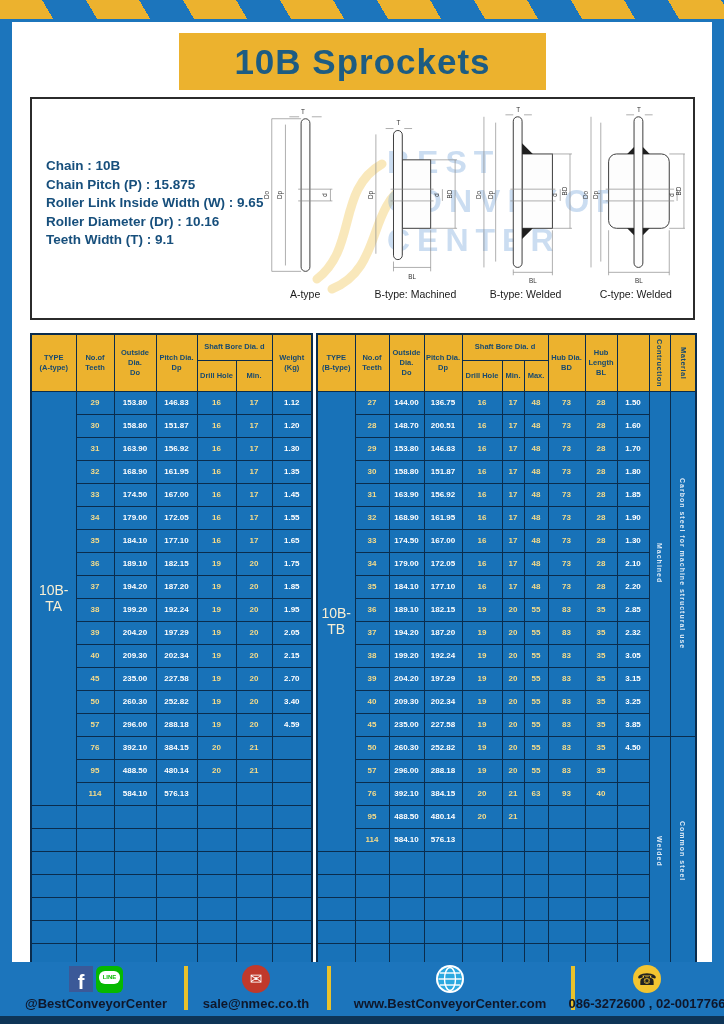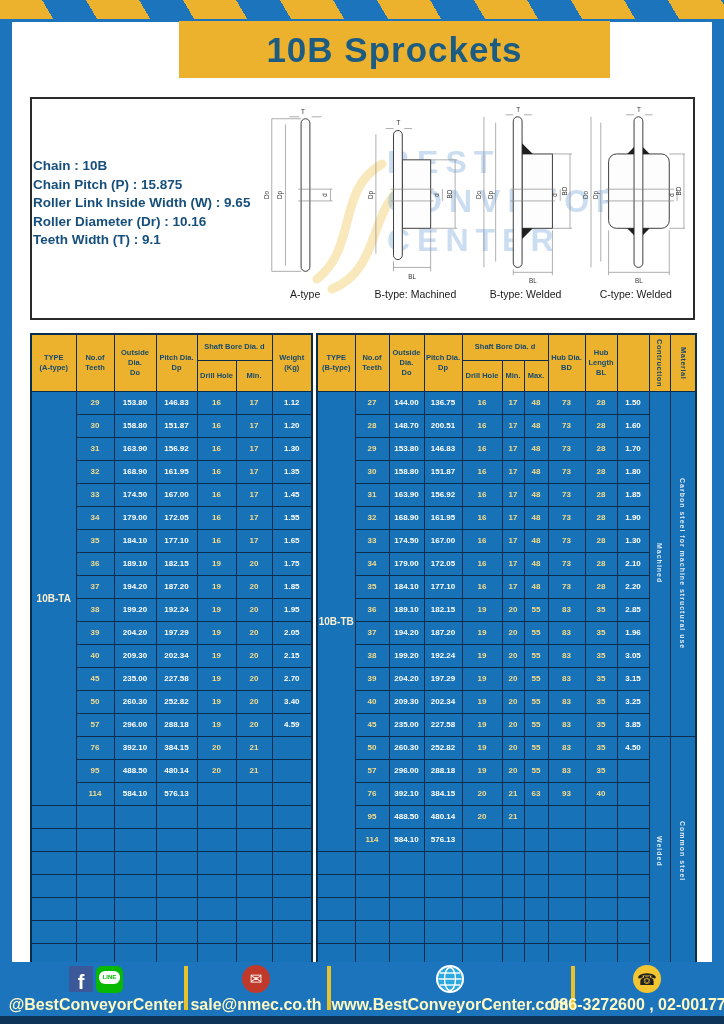--- a/index.html
+++ b/index.html
@@ -4,30 +4,30 @@
 <style>
   html,body{margin:0;padding:0;background:#e8e8e8;}
   #page{position:relative;width:724px;height:1024px;background:#1C75BC;overflow:hidden;
         font-family:"Liberation Sans",sans-serif;}
   
   .hazard{position:absolute;left:0;top:0;width:724px;height:19px;
     background:repeating-linear-gradient(60deg,#ECB22E 0 46px,#1C75BC 46px 84px);}
   
   .sheet{position:absolute;left:12px;top:22px;width:700px;height:940px;background:#ffffff;}
   
-  .banner{position:absolute;left:179px;top:21px;width:431px;height:57px;background:#ECB22E;
+  .banner{position:absolute;left:179px;top:33px;width:367px;height:57px;background:#ECB22E;
     display:flex;align-items:center;justify-content:center;}
   .banner h1{margin:0;font-size:35px;font-weight:bold;color:#1D5C82;letter-spacing:1px;}
   
   .specs-box{position:absolute;left:30px;top:97px;width:661px;height:219px;border:2px solid #2b2b2b;
     background:#fff;overflow:hidden;}
   .watermark{position:absolute;left:355px;top:44px;line-height:39px;font-weight:800;
     font-size:32px;letter-spacing:7px;color:rgba(130,175,222,0.42);white-space:nowrap;}
   .wm-swirl{position:absolute;left:255px;top:30px;opacity:.45;}
-  .specs-text{position:absolute;left:1px;top:58px;color:#174F7C;font-weight:bold;
+  .specs-text{position:absolute;left:14px;top:58px;color:#174F7C;font-weight:bold;
     font-size:13.5px;line-height:18.5px;white-space:nowrap;}
   .drawings{position:absolute;left:218px;top:8px;width:441px;height:206px;display:flex;}
   .drawing{flex:1;display:flex;flex-direction:column;align-items:center;}
   .drawing svg{display:block;}
   .caption{font-size:10.5px;color:#1a1a1a;margin-top:1px;}
   .dim{stroke:#8a8a8a;stroke-width:0.7;fill:none;}
   .part{fill:#fdfdfd;stroke:#3a3a3a;stroke-width:1;}
   .weld{fill:#1f1f1f;}
   .dtx{font-size:6.5px;fill:#333;font-family:"Liberation Sans",sans-serif;}
   
@@ -35,31 +35,31 @@
     background:#1872B8;}
   #table-a{left:30px;width:281px;}
   #table-b{left:316px;width:379px;}
   th,td{border:1px solid #0A2C4D;padding:0;text-align:center;overflow:hidden;}
   table{border:2px solid #0A2C4D;}
   thead th{background:#ECB22E;color:#17496F;font-size:7.5px;font-weight:bold;
     white-space:pre-line;line-height:1.3;}
   .h1r{height:26px;} .h2r{height:31px;}
   tbody td{height:22px;font-size:8px;font-weight:bold;}
   .c-y{color:#F6DC8A;} .c-w{color:#FFFFFF;}
-  .type-cell{color:#F8EFD4;font-size:10px;font-weight:bold;}
+  .type-cell{color:#F8EFD4;font-size:14px;font-weight:normal;}
   .vth{writing-mode:vertical-rl;font-size:7.5px;letter-spacing:.5px;padding:2px 0;}
   .vcell{writing-mode:vertical-rl;color:#DCE9F5;font-size:7px;font-weight:bold;
     letter-spacing:1px;}
   
   .footer{position:absolute;left:0;top:962px;width:724px;height:54px;background:#1C75BC;}
   .bottom-strip{position:absolute;left:0;top:1016px;width:724px;height:8px;background:#0E3557;}
   .fsep{position:absolute;top:4px;width:4px;height:44px;background:#E8C22C;}
   .fcell{position:absolute;top:2px;display:flex;flex-direction:column;align-items:center;}
   .ficons{display:flex;align-items:center;gap:3px;height:30px;margin-bottom:2px;}
-  .flabel{color:#fef9c3;font-weight:bold;font-size:16px;white-space:nowrap;}
+  .flabel{color:#0f172a;font-weight:bold;font-size:13px;white-space:nowrap;}
   .fb{width:24px;height:26px;background:#3B5998;color:#fff;font-weight:bold;font-size:20px;
     display:flex;align-items:flex-end;justify-content:center;line-height:1;}
   .line-ic{width:27px;height:27px;background:#06B900;border-radius:6px;position:relative;}
   .line-bubble{position:absolute;left:3px;top:5px;width:21px;height:13px;background:#fff;
     border-radius:6px;color:#06B900;font-size:6px;font-weight:bold;display:flex;
     align-items:center;justify-content:center;}
   .mail{width:28px;height:28px;background:#C0392B;border-radius:50%;color:#fff;font-size:15px;
     display:flex;align-items:center;justify-content:center;}
   .phone{width:28px;height:28px;background:#F3C531;border-radius:50%;color:#222;font-size:16px;
     display:flex;align-items:center;justify-content:center;}
@@ -604,21 +604,21 @@
         </tr>
         <tr>
           <td class="c-y">37</td>
           <td class="c-w">194.20</td>
           <td class="c-w">187.20</td>
           <td class="c-y">19</td>
           <td class="c-y">20</td>
           <td class="c-y">55</td>
           <td class="c-y">83</td>
           <td class="c-y">35</td>
-          <td class="c-w">1.96</td>
+          <td class="c-w">2.32</td>
         </tr>
         <tr>
           <td class="c-y">38</td>
           <td class="c-w">199.20</td>
           <td class="c-w">192.24</td>
           <td class="c-y">19</td>
           <td class="c-y">20</td>
           <td class="c-y">55</td>
           <td class="c-y">83</td>
           <td class="c-y">35</td>

